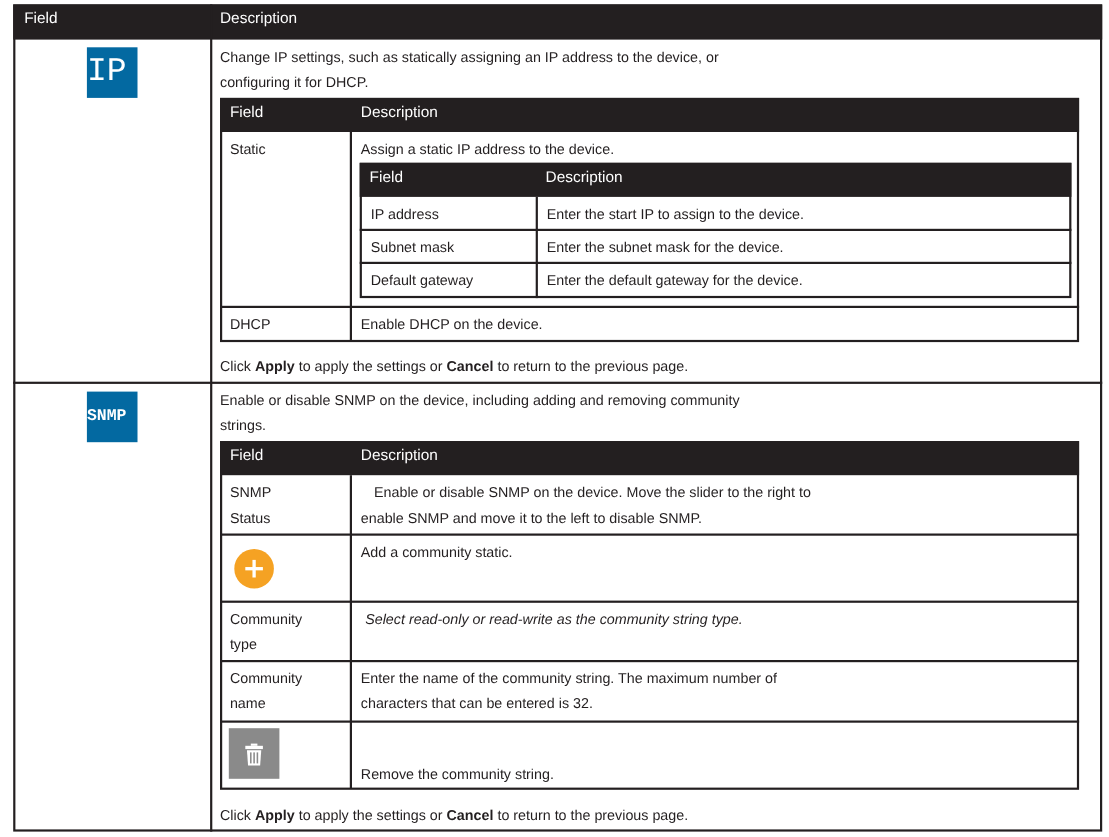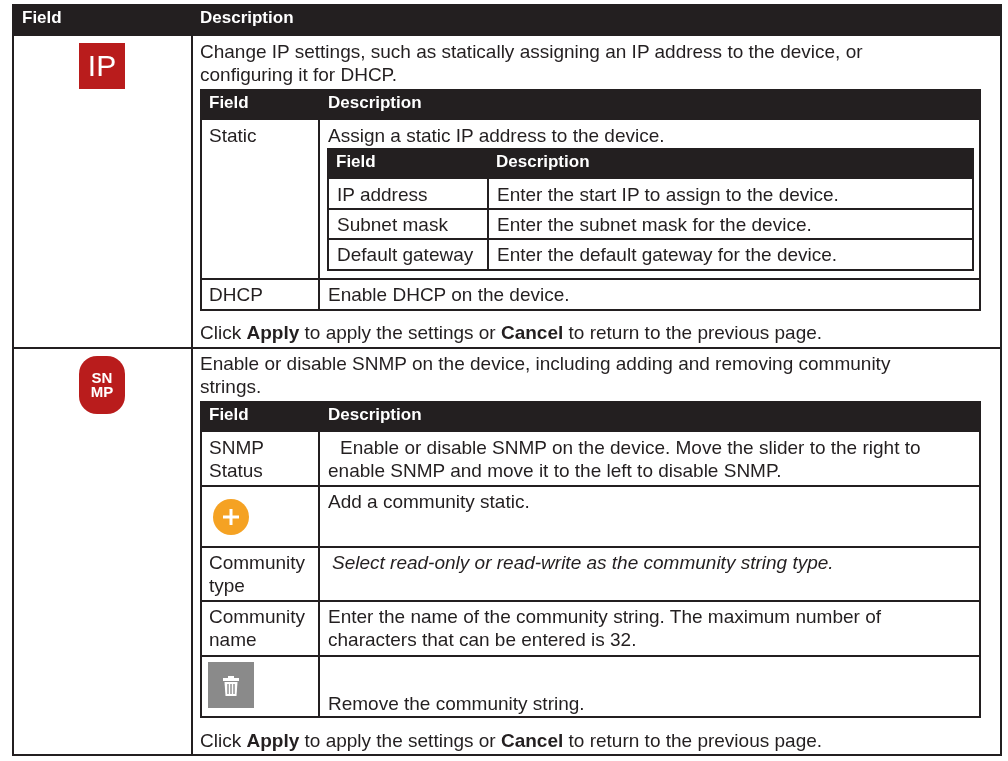--- a/index.html
+++ b/index.html
@@ -1,30 +1,30 @@
 <!DOCTYPE html>
 <html><head>
 <meta charset="utf-8">
 <style>
   html, body { margin: 0; padding: 0; background: #ffffff; }
   body {
     width: 1008px; height: 761px; position: relative; overflow: hidden;
     font-family: "Liberation Sans", sans-serif; color: #231f20;
   }
   .abs { position: absolute; box-sizing: border-box; }
-  .hdr { background: #231f20; color: #ffffff; font-weight: bold; font-size: 17px; }
+  .hdr { background: #231f20; color: #ffffff; font-weight: normal; font-size: 14px; }
   .hdr span { position: absolute; top: 4px; }
   .bx { border: 2px solid #231f20; }
-  .txt { font-size: 19px; line-height: 24px; position: absolute; white-space: nowrap; }
+  .txt { font-size: 13px; line-height: 24px; position: absolute; white-space: nowrap; }
   .vline { position: absolute; width: 2px; background: #231f20; }
   .hline { position: absolute; height: 2px; background: #231f20; }
   b { font-weight: bold; }
   .icon-gray {
-    position: absolute; background: #b91c1c; color: #ffffff;
-    display: flex; align-items: center; justify-content: center;
+    position: absolute; background: #0369a1; color: #ffffff;
+    display: flex; align-items: center;  font-family: Liberation Mono, monospace;
   }
 </style>
 </head>
 <body>
 
 <div class="abs bx" style="left:12px; top:4px; width:990px; height:752px;"></div>
 
 <div class="abs hdr" style="left:12px; top:4px; width:990px; height:32px;">
   <span style="left:10px;">Field</span>
   <span style="left:188px;">Description</span>
@@ -68,21 +68,21 @@
 <div class="txt" style="left:337px; top:243px;">Default gateway</div>
 <div class="txt" style="left:497px; top:243px;">Enter the default gateway for the device.</div>
 
 <div class="txt" style="left:209px; top:283px;">DHCP</div>
 <div class="txt" style="left:328px; top:283px;">Enable DHCP on the device.</div>
 
 <div class="txt" style="left:200px; top:321px;">
   <span>Click </span><b>Apply</b><span> to apply the settings or </span><b>Cancel</b><span> to return to the previous page.</span>
 </div>
 
-<div class="icon-gray" style="left:79px; top:356px; width:46px; height:58px; flex-direction:column; font-size:15px; font-weight:bold; line-height:14px;border-radius:18px;">
+<div class="icon-gray" style="left:79px; top:356px; width:46px; height:46px; flex-direction:row; font-size:15px; font-weight:bold; line-height:14px;">
   <span>SN</span>
   <span>MP</span>
 </div>
 
 <div class="txt" style="left:200px; top:352px;">Enable or disable SNMP on the device, including adding and removing community</div>
 <div class="txt" style="left:200px; top:375px;">strings.</div>
 
 <div class="abs bx" style="left:200px; top:401px; width:781px; height:317px;"></div>
 <div class="abs hdr" style="left:200px; top:401px; width:781px; height:31px;">
   <span style="left:9px;">Field</span>

